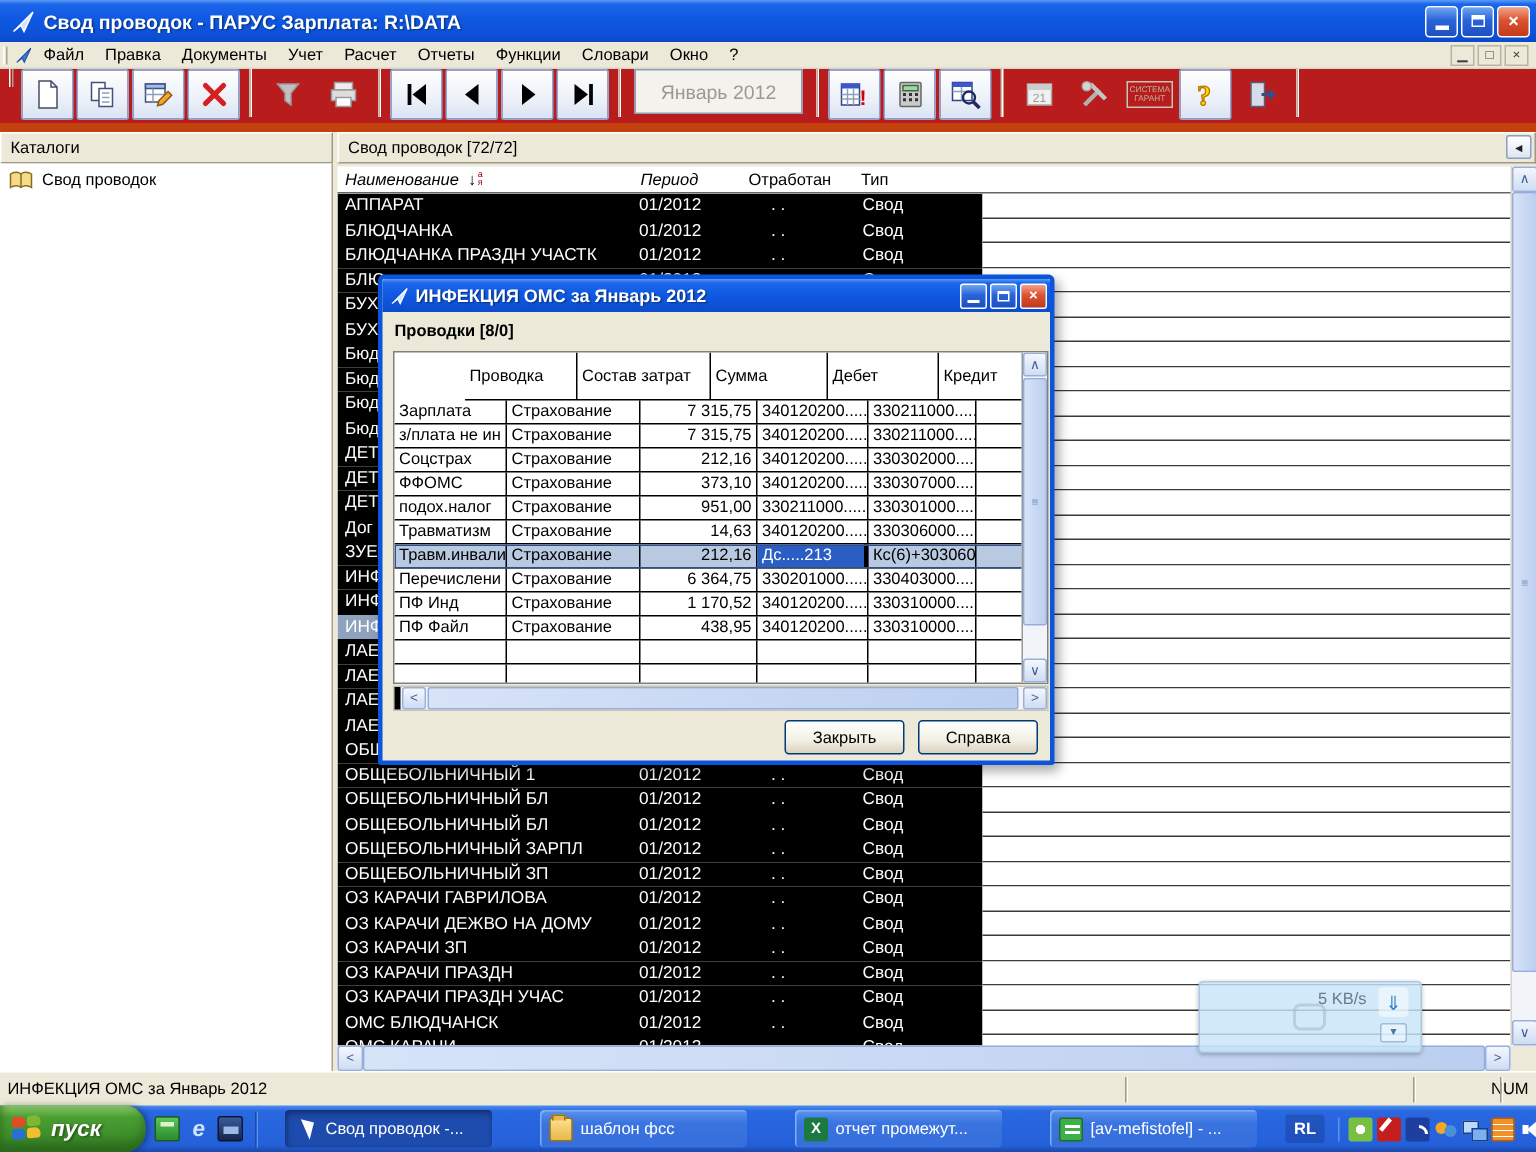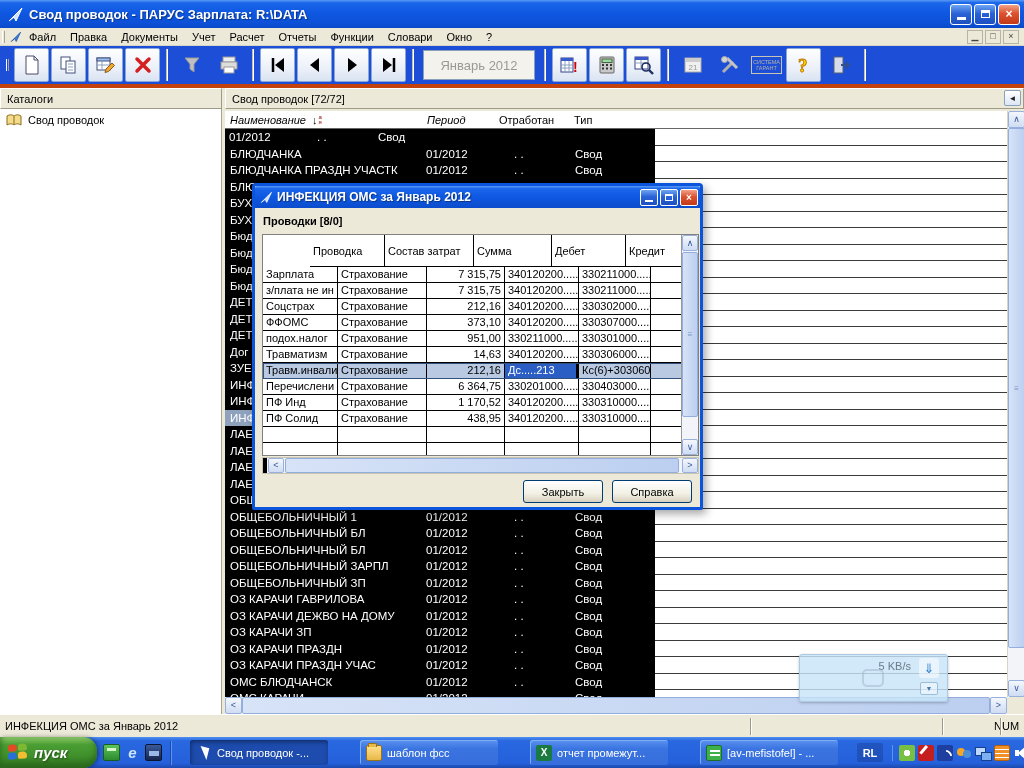--- a/index.html
+++ b/index.html
@@ -23,22 +23,22 @@
   
   .menubar { left:0; top:28px; width:1024px; height:18px; background:#ece9d8; display:flex; align-items:center;
     border-bottom:1px solid #d8d4c8; }
   .grip { width:3px; height:12px; border-left:1px solid #fff; border-right:1px solid #a8a490; margin:0 4px 0 2px; flex:none;}
   .menu-item { padding:2px 7px; color:#000; }
   .mdi-btns { margin-left:auto; display:flex; gap:2px; padding-right:5px; }
   .mdi { width:16px; height:14px; background:#ece9d8; border:1px solid #b8b4a4; color:#444;
     display:flex; align-items:center; justify-content:center; font-size:9px; line-height:1; }
 
   
-  .toolbar { left:0; top:46px; width:1024px; height:42px; background:#1d4ed8; display:flex; align-items:center;
-    padding-left:4px; border-bottom:4px solid #c2410c; }
+  .toolbar { left:0; top:46px; width:1024px; height:42px; background:#b91c1c; display:flex; align-items:flex-start;
+    padding-left:4px; border-bottom:6px solid #c2410c; }
   .tbtn { width:35px; height:34px; border:1px solid #89a8d8; border-radius:2px; flex:none;
     background:linear-gradient(180deg,#fefefe,#eaeff8 65%,#d9e3f2); display:flex; align-items:center; justify-content:center; margin:0 1px;}
   .tbtn.flat { border-color:transparent; background:transparent; }
   .tsep { width:2px; height:32px; border-left:1px solid #c4c0b0; border-right:1px solid #fff; margin:0 5px; flex:none;}
   .period { width:112px; height:30px; border:1px solid #8aa0b8; background:#f3f2ec; color:#9a9a94;
     font-size:13px; display:flex; align-items:center; justify-content:center; margin:0 4px; flex:none;}
   .garant-txt { font-size:5.5px; color:#b6b2a2; text-align:center; line-height:6px; border:1px solid #c8c4b4; padding:2px 1px;}
 
   
   .phead { background:#ece9d8; border:1px solid; border-color:#fff #9d9a88 #9d9a88 #fff;
@@ -404,20 +404,21 @@
     <div class="gh gh2">
       <span>Отработан</span>
     </div>
     <div class="gh gh3">
       <span>Тип</span>
     </div>
   </div>
 <div class="abs rows" id="main-rows">
     <div class="mrow">
       <div class="mrd">
+        <span class="mc mc0">АППАРАТ</span>
         <span class="mc mc1">01/2012</span>
         <span class="mc mc2">.  .</span>
         <span class="mc mc3">Свод</span>
       </div>
       <div class="mrf"></div>
     </div>
     <div class="mrow">
       <div class="mrd">
         <span class="mc mc0">БЛЮДЧАНКА</span>
         <span class="mc mc1">01/2012</span>
@@ -830,21 +831,21 @@
         </div>
         <div class="drow">
           <span class="dc dw0">ПФ Инд</span>
           <span class="dc dw1">Страхование</span>
           <span class="dc dw2 sum">1 170,52</span>
           <span class="dc dw3">340120200.....</span>
           <span class="dc dw4">330310000.....</span>
           <span class="dcf"></span>
         </div>
         <div class="drow">
-          <span class="dc dw0">ПФ Солид</span>
+          <span class="dc dw0">ПФ Файл</span>
           <span class="dc dw1">Страхование</span>
           <span class="dc dw2 sum">438,95</span>
           <span class="dc dw3">340120200.....</span>
           <span class="dc dw4">330310000.....</span>
           <span class="dcf"></span>
         </div>
         <div class="drow">
           <span class="dc dw0"></span>
           <span class="dc dw1"></span>
           <span class="dc dw2"></span>

